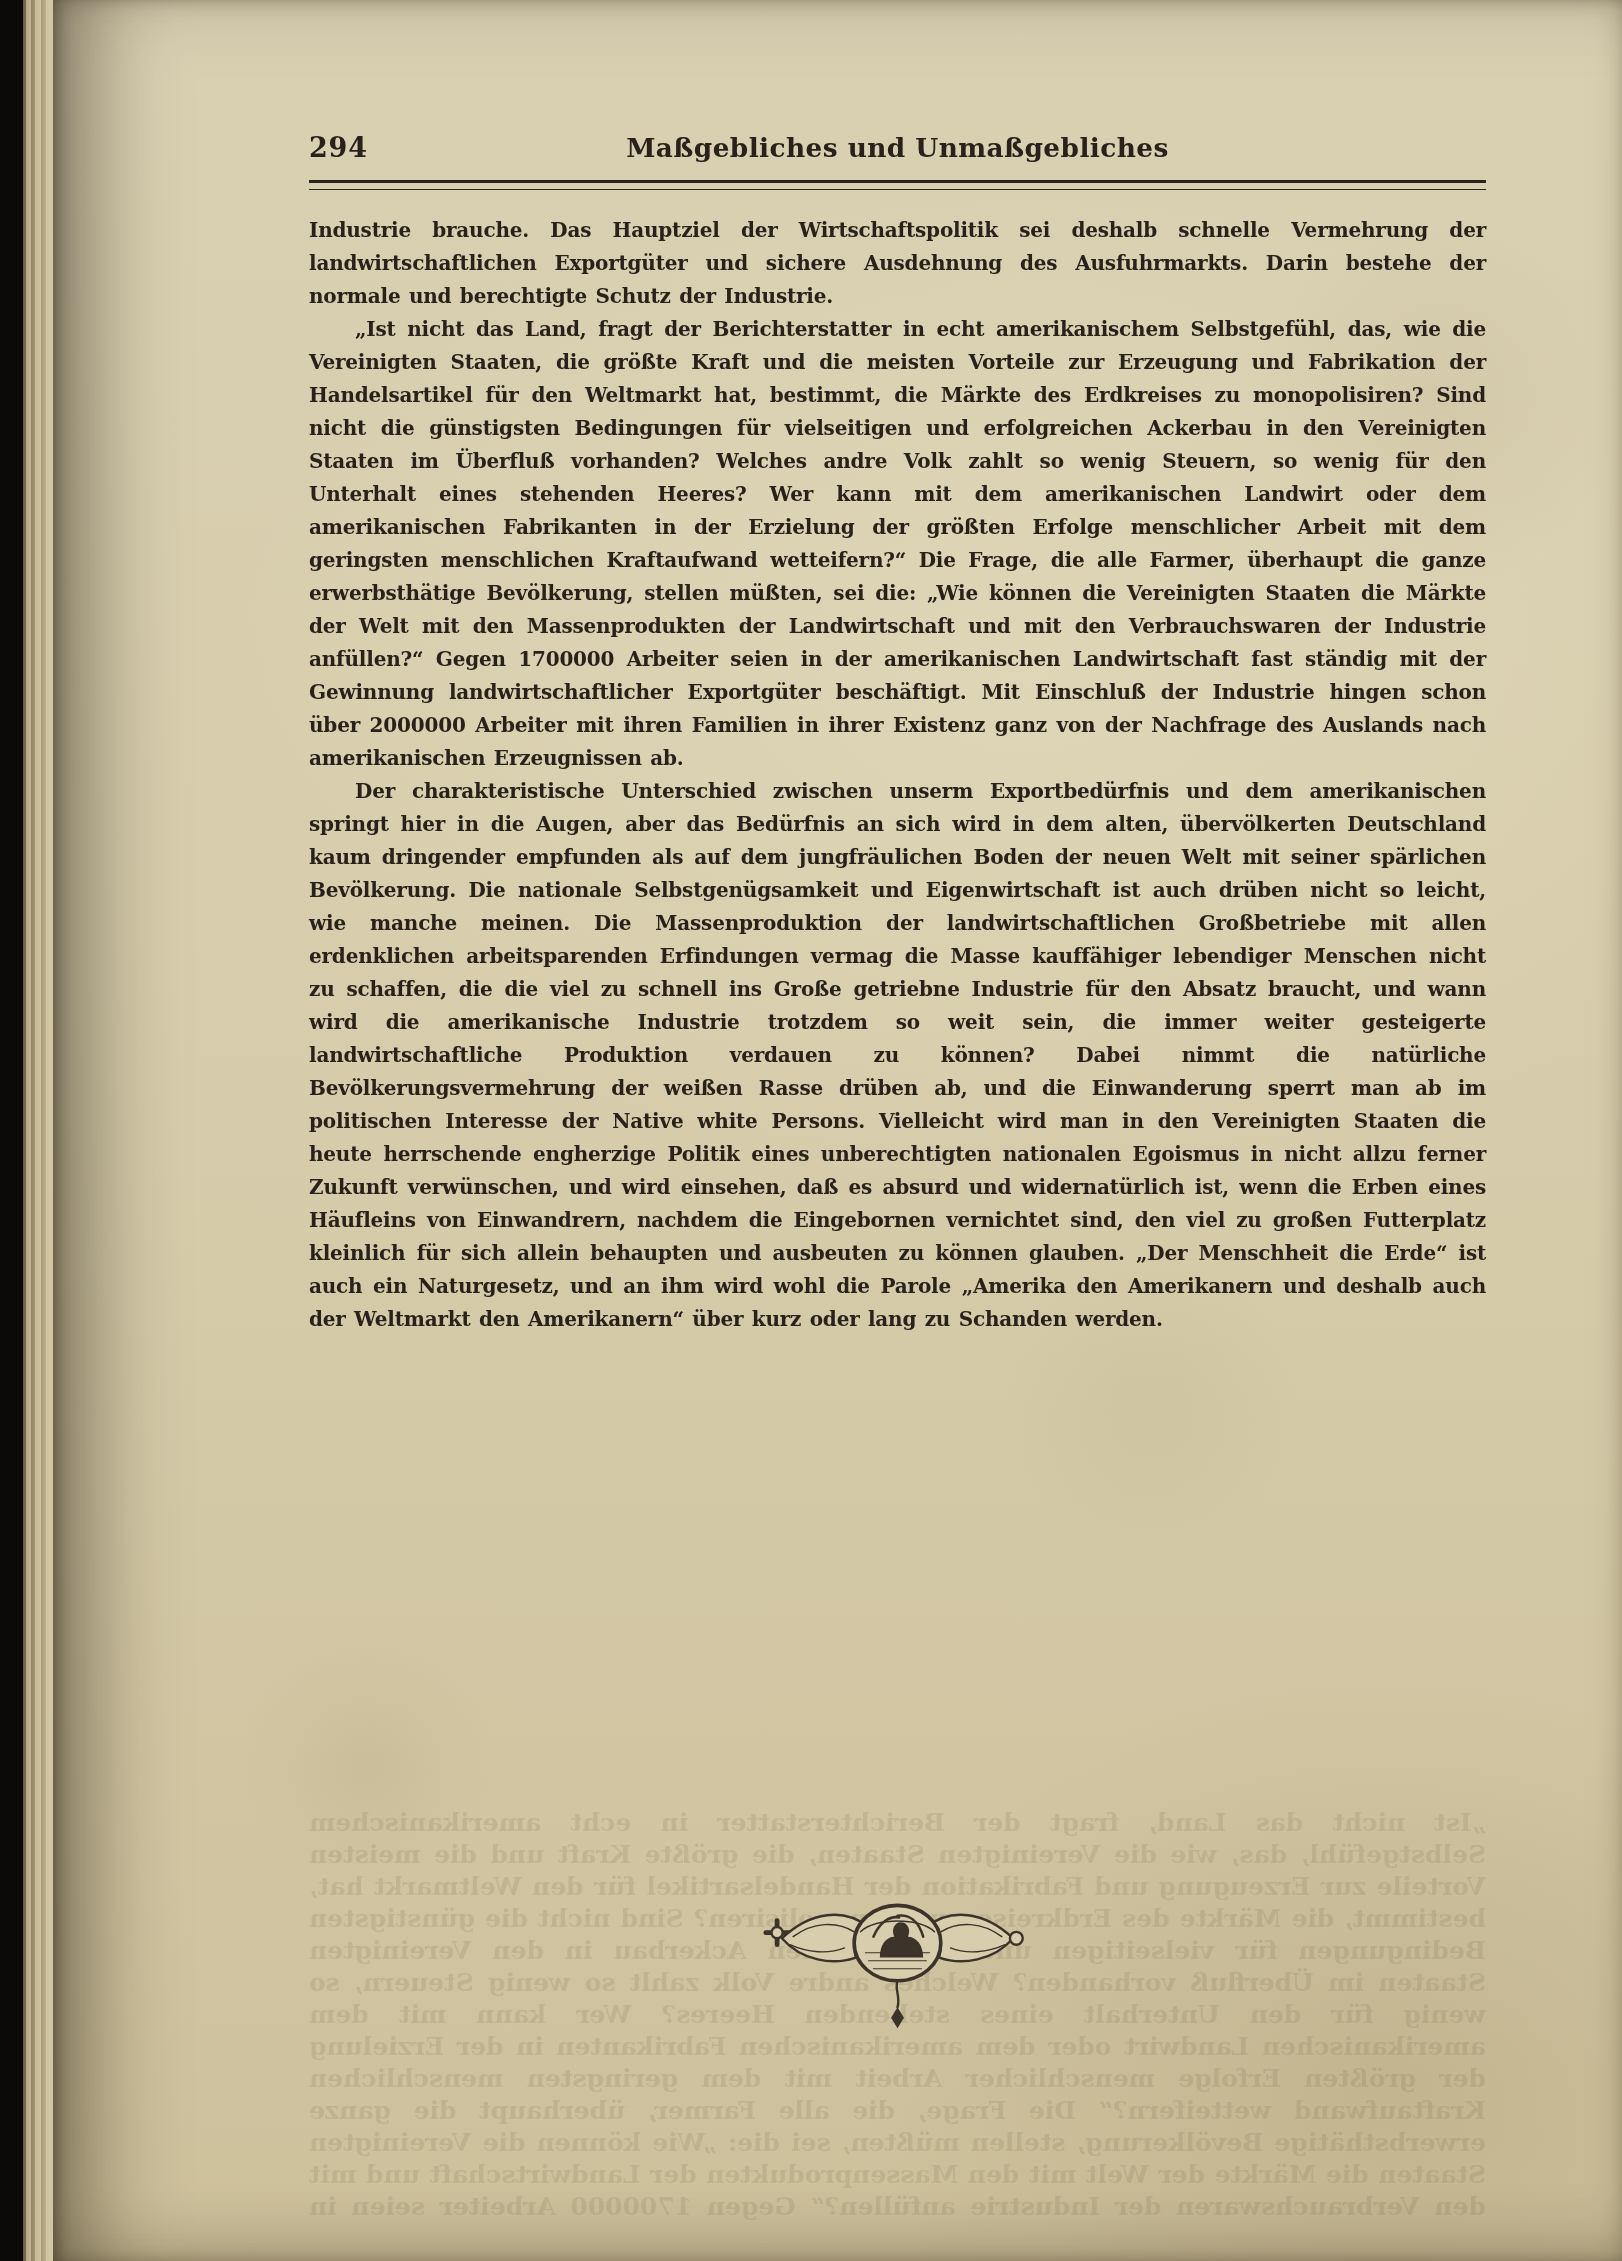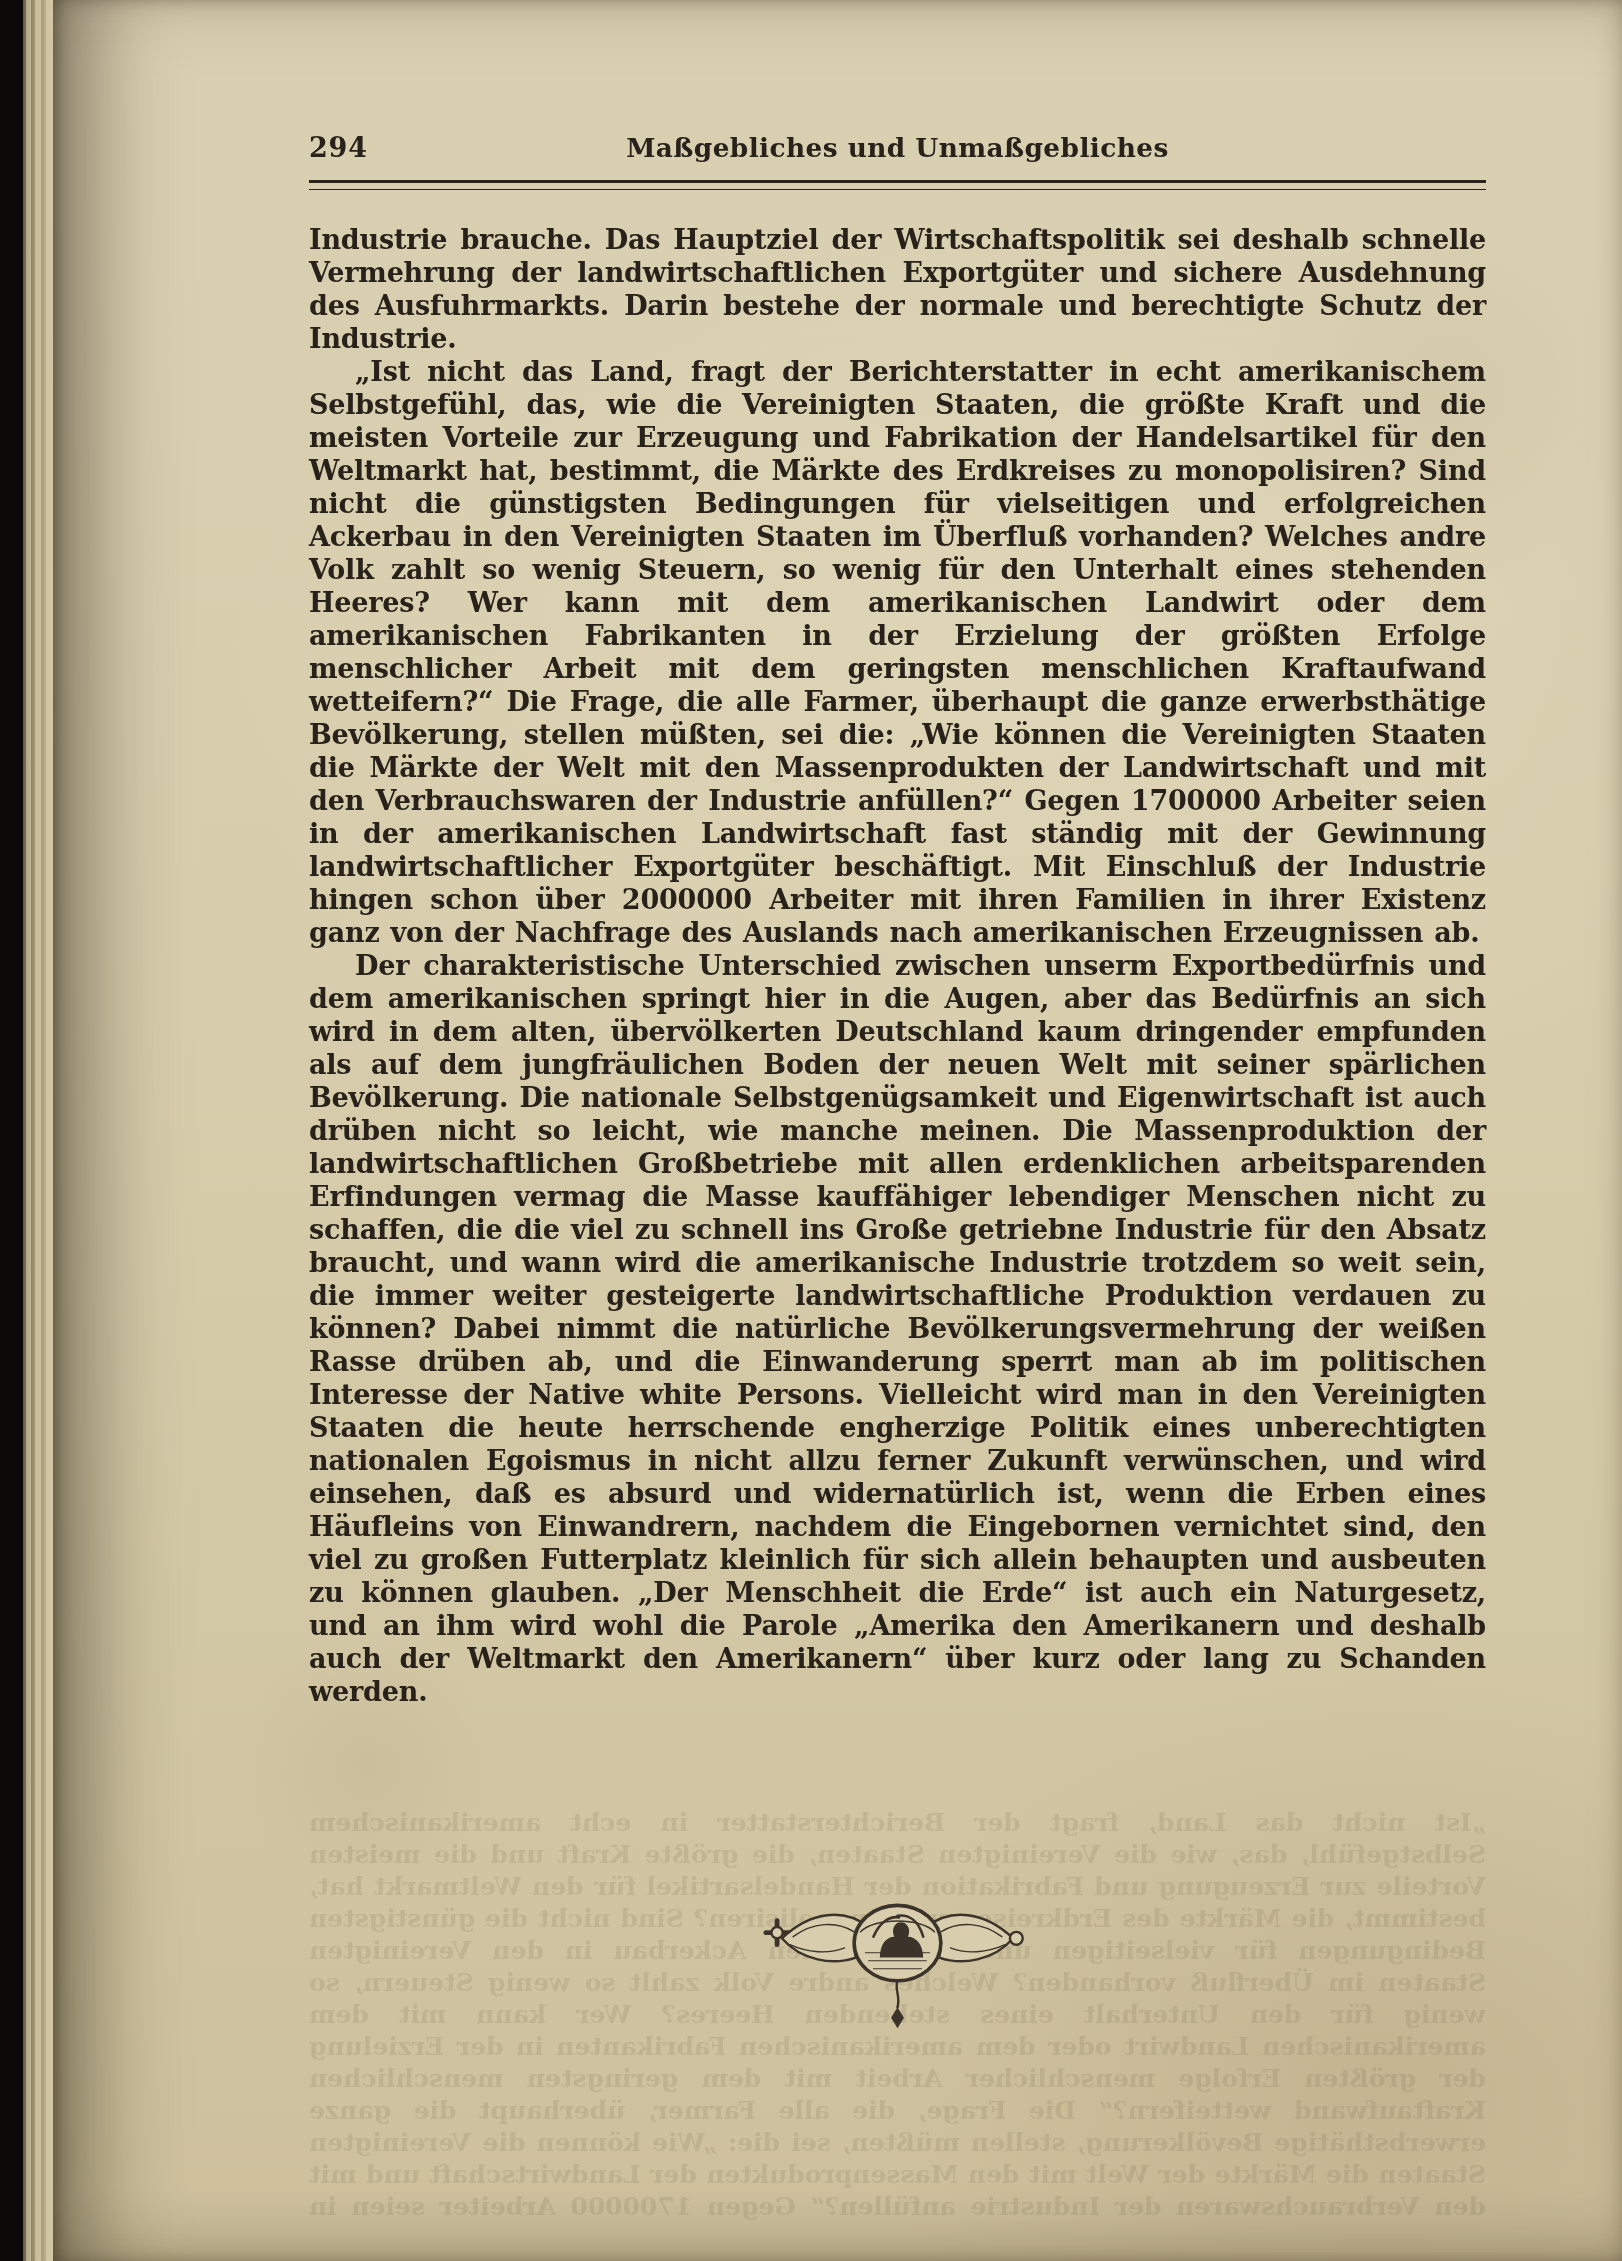--- a/index.html
+++ b/index.html
@@ -60,22 +60,22 @@
     font-size:26.4px;font-weight:700;letter-spacing:0.4px;white-space:nowrap;
   }
   .header-rule{
     position:absolute;left:256px;top:180px;width:1177px;height:5.8px;
     border-top:3.3px solid #2b241c;
     border-bottom:1.2px solid #2b241c;
   }
 
   
   .body-text{
-    position:absolute;left:256px;top:223px;width:1177px;
-    font-size:27px;line-height:33px;font-weight:700;
+    position:absolute;left:256px;top:214px;width:1177px;
+    font-size:20px;line-height:33px;font-weight:700;
     letter-spacing:-0.2px;word-spacing:1.7px;
     text-align:justify;
     z-index:3;
   }
   .body-text p{margin:0;}
   .body-text p.indent{text-indent:46px;}
 
   
   .bleedthrough{
     position:absolute;left:256px;top:1807px;width:1177px;height:413px;

